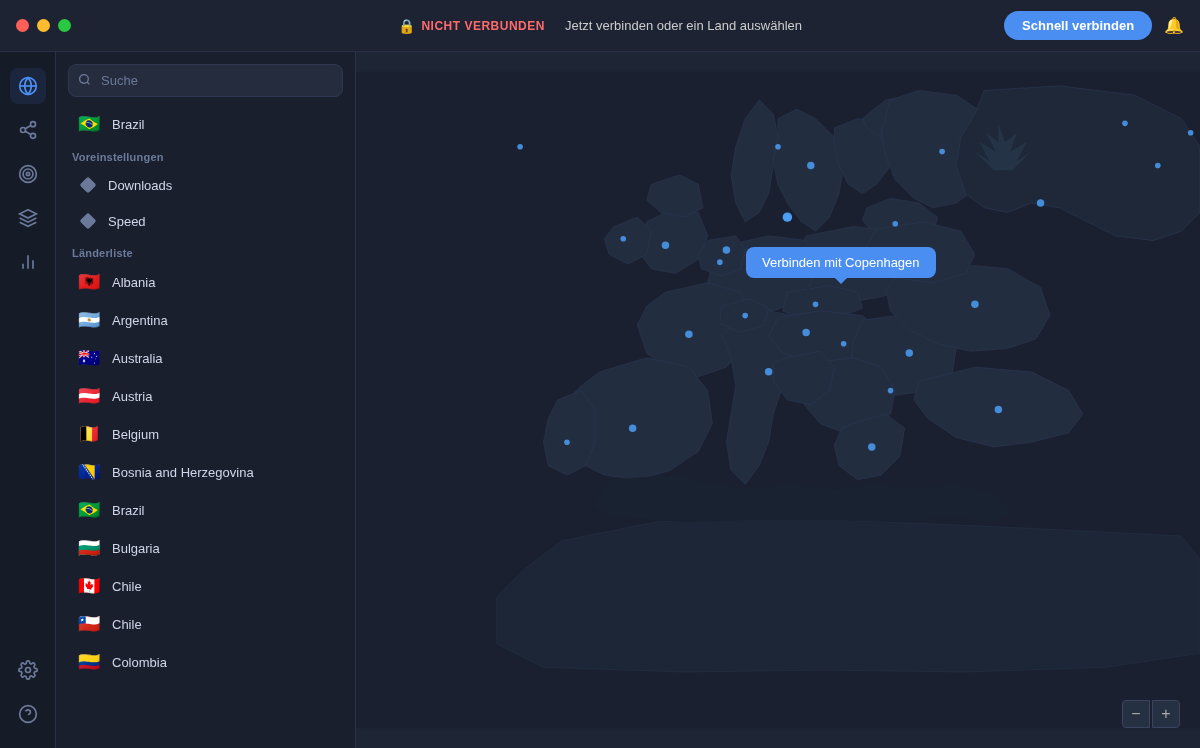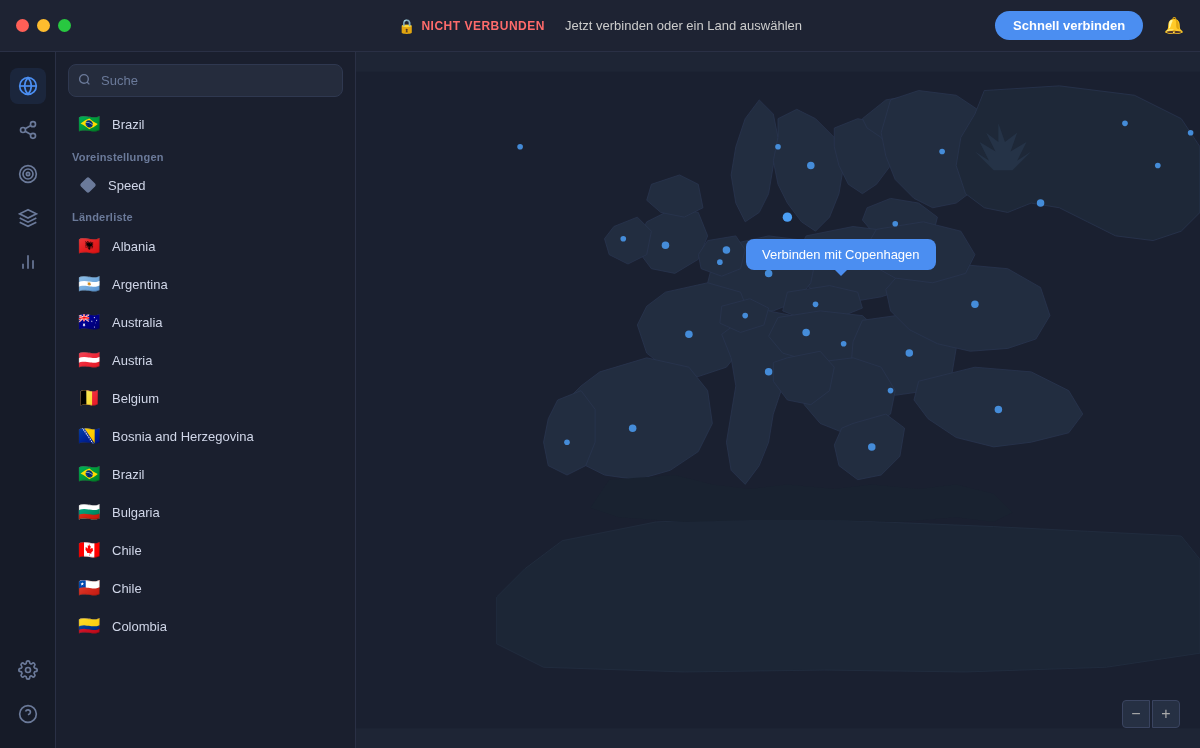--- a/index.html
+++ b/index.html
@@ -63,21 +63,21 @@
     .connect-hint {
       color: #ccc;
       font-size: 13px;
     }
 
     .titlebar-right {
       position: absolute;
       right: 16px;
       display: flex;
       align-items: center;
-      gap: 21px;
+      gap: 12px;
     }
     .quick-connect-btn {
       background: #4b8ef1;
       color: white;
       border: none;
       border-radius: 20px;
       padding: 7px 18px;
       font-size: 13px;
       font-weight: 600;
       cursor: pointer;
@@ -218,21 +218,21 @@
     }
 
     .map-svg {
       width: 100%;
       height: 100%;
     }
 
     
     .map-tooltip {
       position: absolute;
-      top: 187px;
+      top: 195px;
       left: 390px;
       background: #4b8ef1;
       color: white;
       padding: 8px 16px;
       border-radius: 8px;
       font-size: 13px;
       font-weight: 500;
       white-space: nowrap;
       pointer-events: none;
     }
@@ -372,20 +372,26 @@
       <div class="country-item">
         <span class="country-flag">🇧🇷</span>
         <span class="country-name">Brazil</span>
       </div>
 
       <div class="section-label">Voreinstellungen</div>
       <div class="country-item">
         <span class="preset-icon">
             <div class="diamond-icon"></div>
           </span>
+        <span class="country-name">Downloads</span>
+      </div>
+      <div class="country-item">
+        <span class="preset-icon">
+            <div class="diamond-icon"></div>
+          </span>
         <span class="country-name">Speed</span>
       </div>
 
       <div class="section-label">Länderliste</div>
 
       <div class="country-item">
         <span class="country-flag">🇦🇱</span>
         <span class="country-name">Albania</span>
       </div>
       <div class="country-item">

